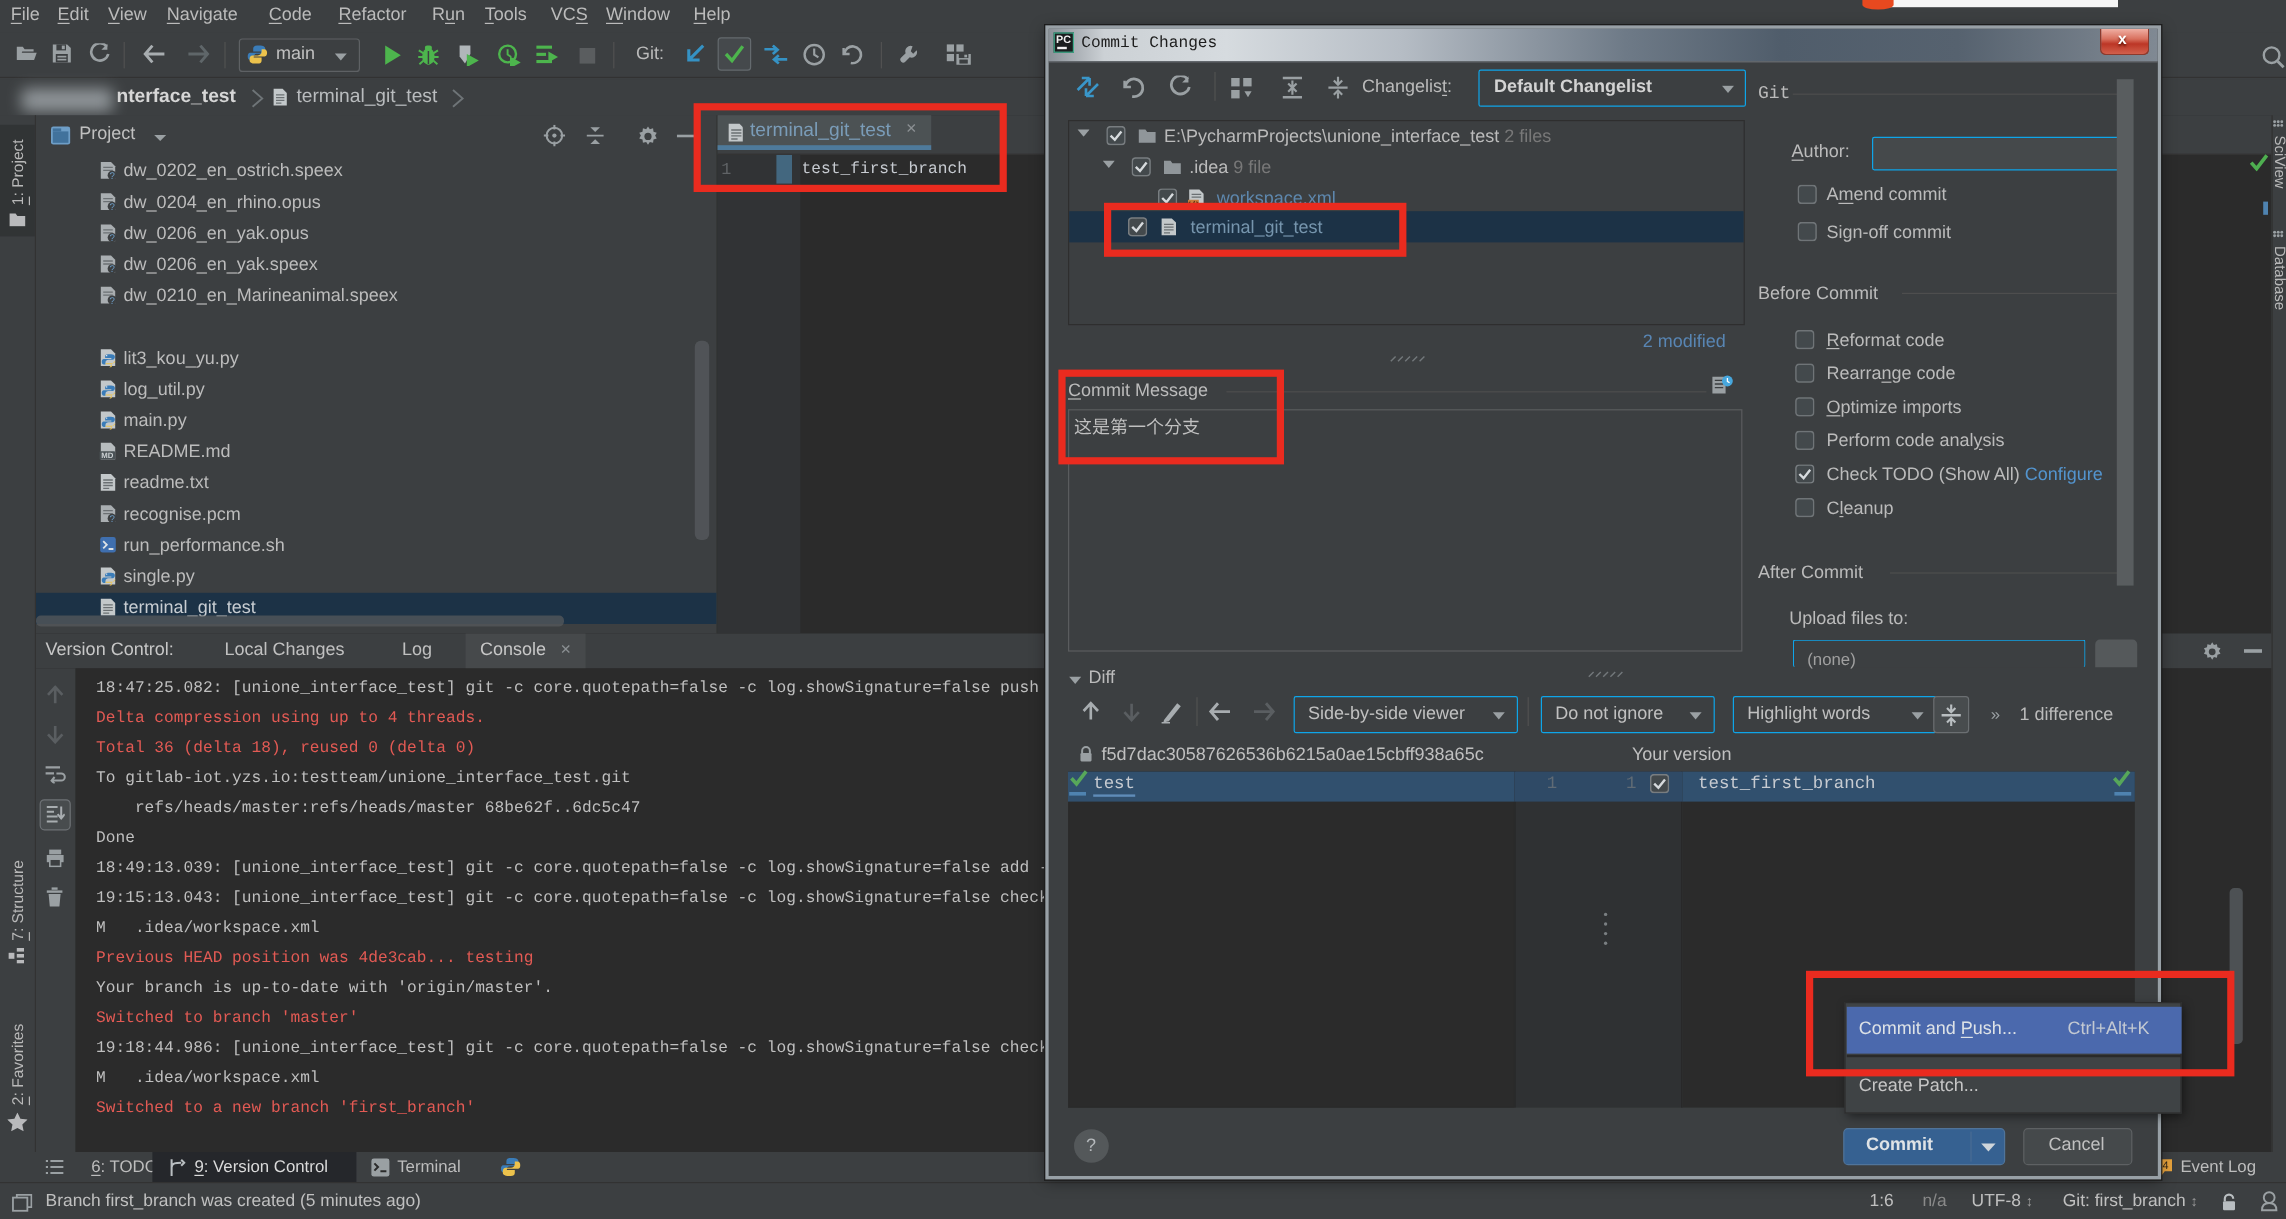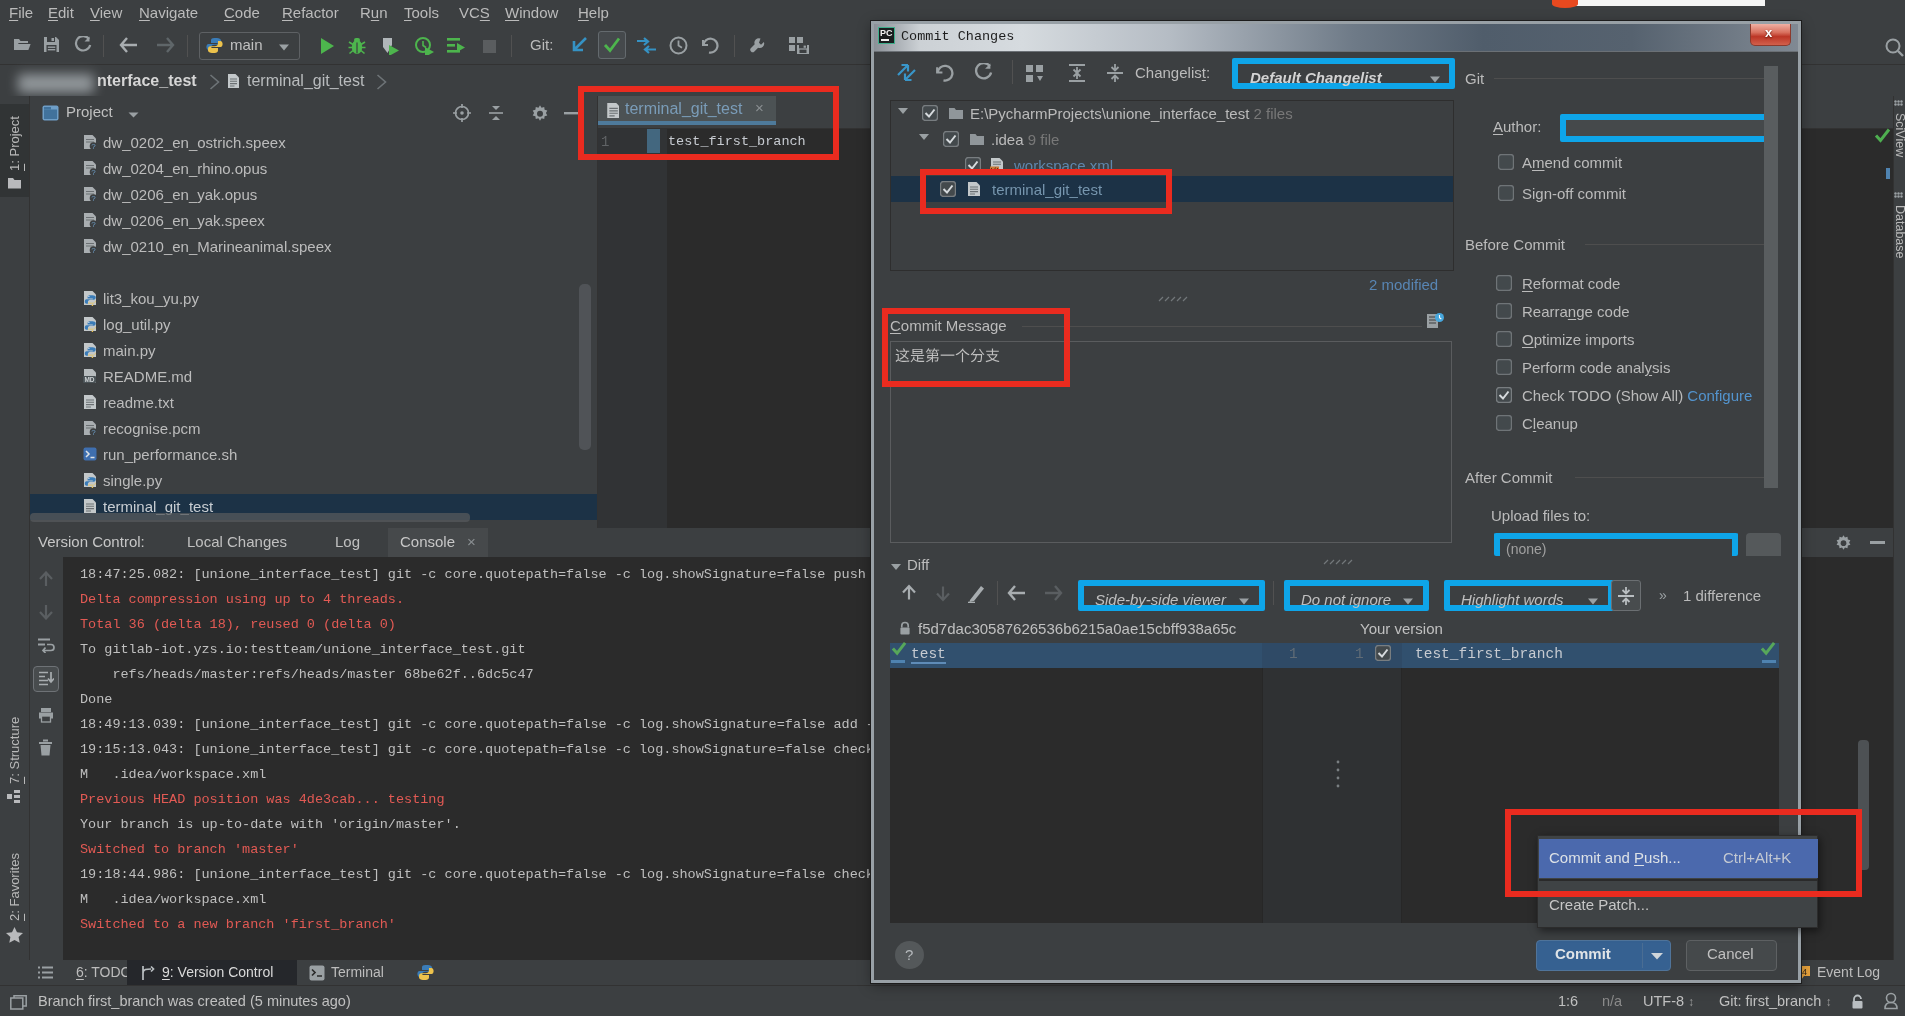--- a/index.html
+++ b/index.html
@@ -49,21 +49,21 @@
 
 #dialog { position:absolute; left:871px; top:21px; width:930px; height:962px;
   border:3px solid #98a0a6; outline:1px solid #1c1c1c; background:#3c3f41; box-shadow:0 3px 12px rgba(0,0,0,0.35); }
 #dtitle { position:absolute; left:0; top:0; width:924px; height:27px;
   background:linear-gradient(to right,#8a9097 0%, #ccd1d5 5%, #d6dbdf 16%, #b5bcc4 32%, #6e7a87 52%, #505d6b 66%, #56626f 82%, #808993 100%);
 }
 #dbody { position:absolute; left:0; top:27px; width:924px; height:929px; background:#3c3f41; border-top:1px solid #6b7075; }
 .dlabel { font-size:15px; color:#bbbbbb; }
 .sect { color:#bbbbbb; font-size:15px; }
 .sepline { position:absolute; height:1px; background:#515151; }
-.combo { position:absolute; border:6px solid #0ea5e9; background:#3c3f41; border-radius:2px;font-style:italic; }
+.combo { position:absolute; border:1px solid #0ea5e9; background:#3c3f41; border-radius:2px; }
 
 .redrect { position:absolute; border:6px solid #ea2b1f; }
 </style>
 </head>
 <body>
 <div id="stage">
 <svg width="0" height="0" style="position:absolute">
 <defs>
 <g id="i-t">
           <path d="M2 1 h8.5 l3.5 3.5 v10.5 H2 z" fill="#c3c8ca"></path>
@@ -643,21 +643,21 @@
   <svg class="abs" style="left:21px;top:324px" width="107" height="20" viewBox="0 0 107 20" fill="#c0c0c0">
           <path transform="translate(0.0,13) scale(0.015000,-0.015000)" d="M61 757C114 710 175 643 203 598L265 642C236 687 173 752 119 796ZM251 463H49V393H179V102C135 86 85 48 36 1L89 -72C137 -15 186 37 220 37C242 37 273 10 315 -13C384 -50 469 -60 588 -60C689 -60 860 -54 939 -49C940 -25 953 13 962 35C861 23 703 16 590 16C482 16 393 22 330 57C294 76 272 93 251 103ZM326 512C405 458 492 393 576 328C501 252 407 196 290 155C304 139 327 106 335 89C455 137 554 200 633 283C720 213 798 145 850 92L908 148C852 201 770 269 680 338C739 414 785 505 818 613H945V684H620L670 702C657 741 624 801 595 846L523 823C550 780 579 723 592 684H295V613H739C711 523 672 447 622 382C539 444 454 506 378 557Z"></path>
           <path transform="translate(15.0,13) scale(0.015000,-0.015000)" d="M236 607H757V525H236ZM236 742H757V661H236ZM164 799V468H833V799ZM231 299C205 153 141 40 35 -29C52 -40 81 -68 92 -81C158 -34 210 30 248 109C330 -29 459 -60 661 -60H935C939 -39 951 -6 963 12C911 11 702 10 664 11C622 11 582 12 546 16V154H878V220H546V332H943V399H59V332H471V29C384 51 320 98 281 190C291 221 299 254 306 289Z"></path>
           <path transform="translate(30.0,13) scale(0.015000,-0.015000)" d="M168 401C160 329 145 240 131 180H398C315 93 188 17 70 -22C87 -36 108 -63 119 -81C238 -34 369 51 457 151V-80H531V180H821C811 89 800 50 786 36C778 29 768 28 750 28C732 27 685 28 636 33C647 14 656 -15 657 -36C709 -39 758 -39 783 -37C812 -35 830 -29 847 -12C873 13 886 74 900 214C901 224 902 244 902 244H531V337H868V558H131V494H457V401ZM231 337H457V244H217ZM531 494H795V401H531ZM212 845C177 749 117 658 46 598C65 589 95 572 109 561C147 597 184 643 216 696H271C292 656 312 607 321 575L387 599C380 624 364 662 346 696H507V754H249C261 778 272 803 281 828ZM598 845C572 753 525 665 464 607C483 598 515 579 530 568C561 602 591 646 617 696H685C718 657 749 607 763 574L828 602C816 628 793 664 767 696H947V754H644C654 778 663 803 670 828Z"></path>
           <path transform="translate(45.0,13) scale(0.015000,-0.015000)" d="M44 431V349H960V431Z"></path>
           <path transform="translate(60.0,13) scale(0.015000,-0.015000)" d="M460 546V-79H538V546ZM506 841C406 674 224 528 35 446C56 428 78 399 91 377C245 452 393 568 501 706C634 550 766 454 914 376C926 400 949 428 969 444C815 519 673 613 545 766L573 810Z"></path>
           <path transform="translate(75.0,13) scale(0.015000,-0.015000)" d="M673 822 604 794C675 646 795 483 900 393C915 413 942 441 961 456C857 534 735 687 673 822ZM324 820C266 667 164 528 44 442C62 428 95 399 108 384C135 406 161 430 187 457V388H380C357 218 302 59 65 -19C82 -35 102 -64 111 -83C366 9 432 190 459 388H731C720 138 705 40 680 14C670 4 658 2 637 2C614 2 552 2 487 8C501 -13 510 -45 512 -67C575 -71 636 -72 670 -69C704 -66 727 -59 748 -34C783 5 796 119 811 426C812 436 812 462 812 462H192C277 553 352 670 404 798Z"></path>
           <path transform="translate(90.0,13) scale(0.015000,-0.015000)" d="M459 840V687H77V613H459V458H123V385H230L208 377C262 269 337 180 431 110C315 52 179 15 36 -8C51 -25 70 -60 77 -80C230 -52 375 -7 501 63C616 -5 754 -50 917 -74C928 -54 948 -21 965 -3C815 16 684 54 576 110C690 188 782 293 839 430L787 461L773 458H537V613H921V687H537V840ZM286 385H729C677 287 600 210 504 151C410 212 336 290 286 385Z"></path>
         </svg>
 
-  <span class="abs sect" style="left:591px;top:46px;">Git</span>
+  <span class="abs sect" style="left:591px;top:46px;font-family:Liberation Mono, monospace;">Git</span>
   <div class="sepline" style="left:620px;top:54px;width:282px;background:#4e4e4e;"></div>
   <span class="abs dlabel" style="left:619px;top:94px;"><u>A</u>uthor:</span>
   <div class="combo" style="left:686px;top:90px;width:212px;height:28px;background:#45494b;"></div>
   <svg class="abs" style="left:624px;top:130px" width="16" height="16">
           <use href="#i-unchk"></use>
         </svg>
   <span class="abs dlabel" style="left:648px;top:130px;">A<u>m</u>end commit</span>
   <svg class="abs" style="left:624px;top:161px" width="16" height="16">
           <use href="#i-unchk"></use>
         </svg>

